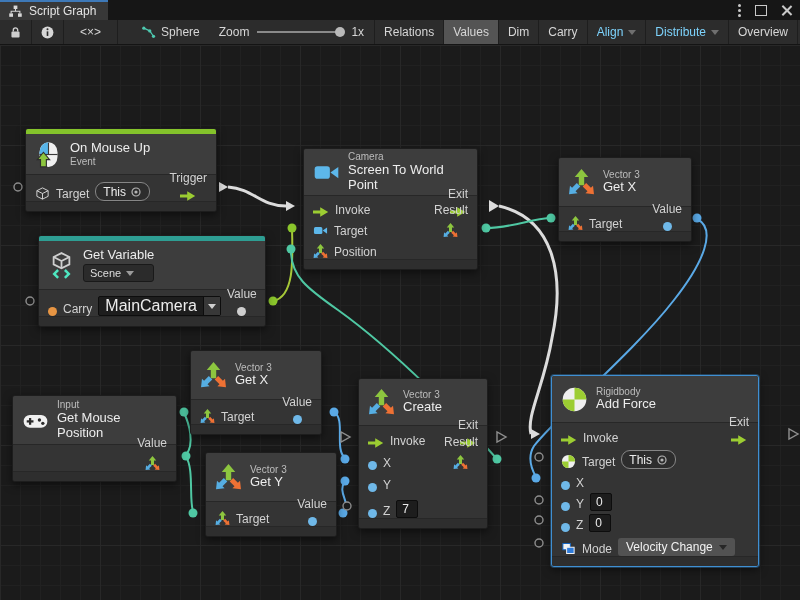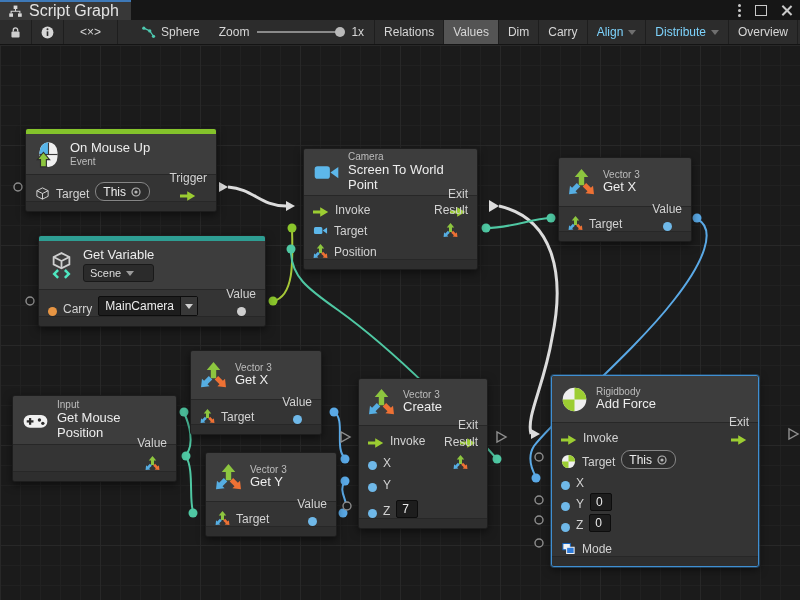--- a/index.html
+++ b/index.html
@@ -3,21 +3,21 @@
 <meta charset="utf-8">
 <style>
   html,body{margin:0;padding:0;}
   body{
     width:800px;height:600px;position:relative;overflow:hidden;
     background:#1b1b1b;font-family:"Liberation Sans",sans-serif;
     -webkit-font-smoothing:antialiased;
   }
   
   .titlebar{position:absolute;left:0;top:0;width:800px;height:20px;background:#161616;z-index:6;display:flex;align-items:stretch;}
-  .tab{display:flex;align-items:center;gap:6px;padding:0 12px 0 8px;background:#383838;border-top:2px solid #3e79b8;color:#e4e4e4;font-size:16px;}
+  .tab{display:flex;align-items:center;gap:6px;padding:0 12px 0 8px;background:#383838;border-top:2px solid #3e79b8;color:#e4e4e4;font-size:12px;}
   .winctrl{margin-left:auto;display:flex;align-items:center;gap:14px;padding-right:8px;}
   .kebab{display:flex;flex-direction:column;gap:2px;}
   .kebab i{width:3px;height:3px;border-radius:50%;background:#c9c9c9;display:block;}
   .maxbox{width:10px;height:9px;border:1.5px solid #c9c9c9;}
   .closex{width:11px;height:11px;position:relative;}
   .closex:before,.closex:after{content:"";position:absolute;left:5px;top:-1px;width:1.8px;height:13px;background:#c9c9c9;}
   .closex:before{transform:rotate(45deg);} .closex:after{transform:rotate(-45deg);}
   
   .toolbar{position:absolute;left:0;top:20px;width:800px;height:24px;background:#2c2c2c;border-bottom:1px solid #141414;z-index:6;display:flex;align-items:center;color:#d6d6d6;font-size:12px;}
   .tbtn{display:flex;align-items:center;gap:5px;height:24px;padding:0 9px;border-right:1px solid #1e1e1e;white-space:nowrap;}
@@ -60,21 +60,21 @@
   .nfoot{height:9px;background:#2e2e2e;border-top:1px solid #272727;border-radius:0 0 2px 2px;}
   
   .dot{width:9px;height:9px;border-radius:50%;display:inline-block;flex:none;}
   .dot.blue{background:#6fb8e8;} .dot.orange{background:#e79543;} .dot.pale{background:#cfcfcf;}
   .fa{width:16px;height:10px;flex:none;}
   .pi{width:15px;height:15px;flex:none;}
   .hi{width:27px;height:27px;flex:none;}
   .vbox{background:#1d1d1d;border:1px solid #0d0d0d;border-radius:2px;min-width:10px;padding:0 5px;height:16px;line-height:16px;font-size:12px;color:#ececec;}
   .pill{border:1px solid #868686;border-radius:9px;background:#2d2d2d;padding:0 7px;height:17px;display:inline-flex;align-items:center;gap:4px;font-size:12px;color:#ececec;}
   .picker{width:12px;height:12px;}
-  .ddl{background:#1d1d1d;border:1px solid #0d0d0d;border-radius:2px;height:18px;display:inline-flex;align-items:center;font-size:12px;color:#ececec;}
+  .ddl{background:#1d1d1d;border:1px solid #0d0d0d;border-radius:2px;height:18px;display:inline-flex;align-items:center;font-size:16px;color:#ececec;}
   .ddl .txt{padding:0 6px;}
   .ddl .cbox{border-left:1px solid #0d0d0d;background:#383838;height:100%;display:flex;align-items:center;padding:0 4px;}
   .ddl-small{background:#2b2b2b;border:1px solid #191919;border-radius:3px;height:16px;padding:0 6px;display:inline-flex;align-items:center;gap:5px;font-size:11px;color:#dddddd;}
   .ddl-lite{background:#525252;border-radius:3px;height:18px;padding:0 8px;display:inline-flex;align-items:center;gap:6px;font-size:12px;color:#f2f2f2;}
   .plabel{white-space:nowrap;}
 </style>
 </head>
 <body>
 
 <svg width="0" height="0" style="position:absolute">
@@ -599,16 +599,20 @@
     <div class="prow" style="height:21px">
       <span class="dot blue"></span>
       <span class="plabel">Z</span>
       <span class="vbox">0</span>
     </div>
     <div class="prow h24">
       <svg class="pi">
           <use href="#i-enum"></use>
         </svg>
       <span class="plabel">Mode</span>
+      <span class="ddl-lite">
+        <span>Velocity Change</span>
+        <span class="caret dark"></span>
+      </span>
     </div>
   </div>
   <div class="nfoot"></div>
 </div>
 
 </body></html>

